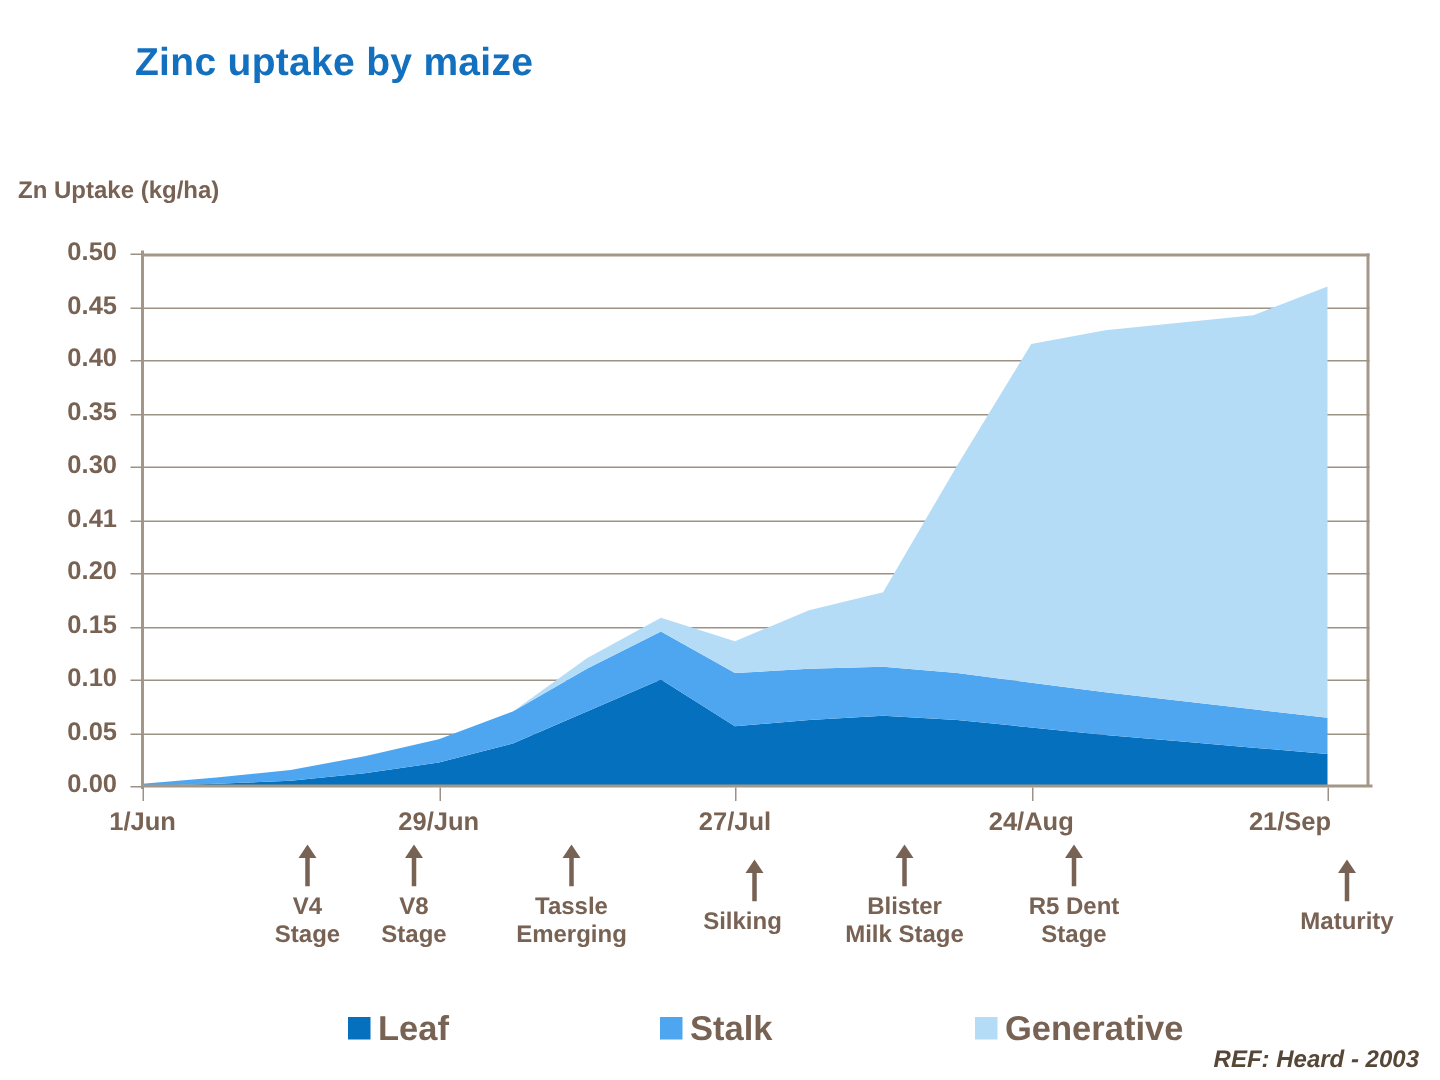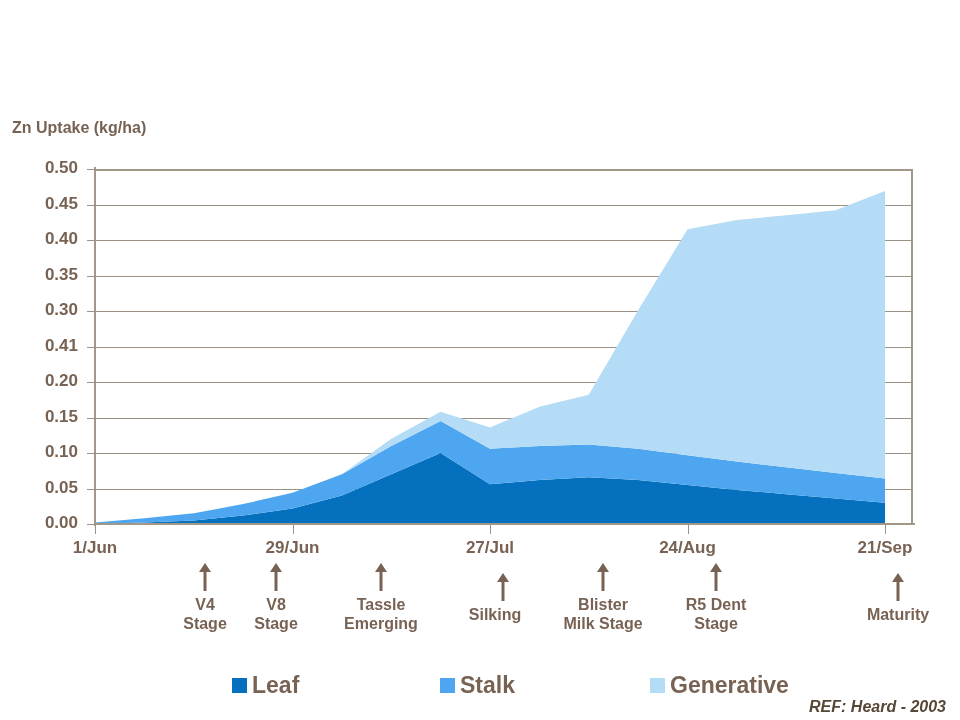--- a/index.html
+++ b/index.html
@@ -75,20 +75,21 @@
     position:absolute;right:14px;top:698px;
     font-size:16px;font-weight:bold;font-style:italic;color:#574737;
     white-space:nowrap;
   }
 </style>
 </head>
 <body>
 
 <div id="stage">
 
+  <div class="chart-title">Zinc uptake by maize</div>
 
   <div class="y-axis-title">Zn Uptake (kg/ha)</div>
 
   <div class="ylabels-wrap" id="ylabels">
       <div class="ylabel" style="top: 158px;">0.50</div>
       <div class="ylabel" style="top: 193.5px;">0.45</div>
       <div class="ylabel" style="top: 229px;">0.40</div>
       <div class="ylabel" style="top: 264.5px;">0.35</div>
       <div class="ylabel" style="top: 300px;">0.30</div>
       <div class="ylabel" style="top: 335.5px;">0.41</div>
@@ -140,21 +141,21 @@
       <div class="xtick" style="left: 292.5px;"></div>
       <div class="xtick" style="left: 490px;"></div>
       <div class="xtick" style="left: 687.5px;"></div>
       <div class="xtick" style="left: 885px;"></div>
     </div>
   <div id="xlabels">
       <div class="xlabel" style="left: 95px; top: 538px;">1/Jun</div>
       <div class="xlabel" style="left: 292.5px; top: 538px;">29/Jun</div>
       <div class="xlabel" style="left: 490px; top: 538px;">27/Jul</div>
       <div class="xlabel" style="left: 687.5px; top: 538px;">24/Aug</div>
-      <div class="xlabel" style="left: 885px; top: 538px;">21/Sep</div>
+      <div class="xlabel" style="left: 860px; top: 538px;">21/Sep</div>
     </div>
 
   <div id="annots">
       <svg class="arrow" viewBox="0 0 14 30" width="14" height="30" style="left: 205px; top: 561px;">
         <path d="M7 30 L7 8" stroke="#786253" stroke-width="3" fill="none"></path>
         <path d="M7 2 L13 11 L1 11 Z" fill="#786253"></path>
       </svg>
       <div class="stage-annot" style="left: 205px; top: 596px;">
         <div>V4</div>
         <div>Stage</div>

